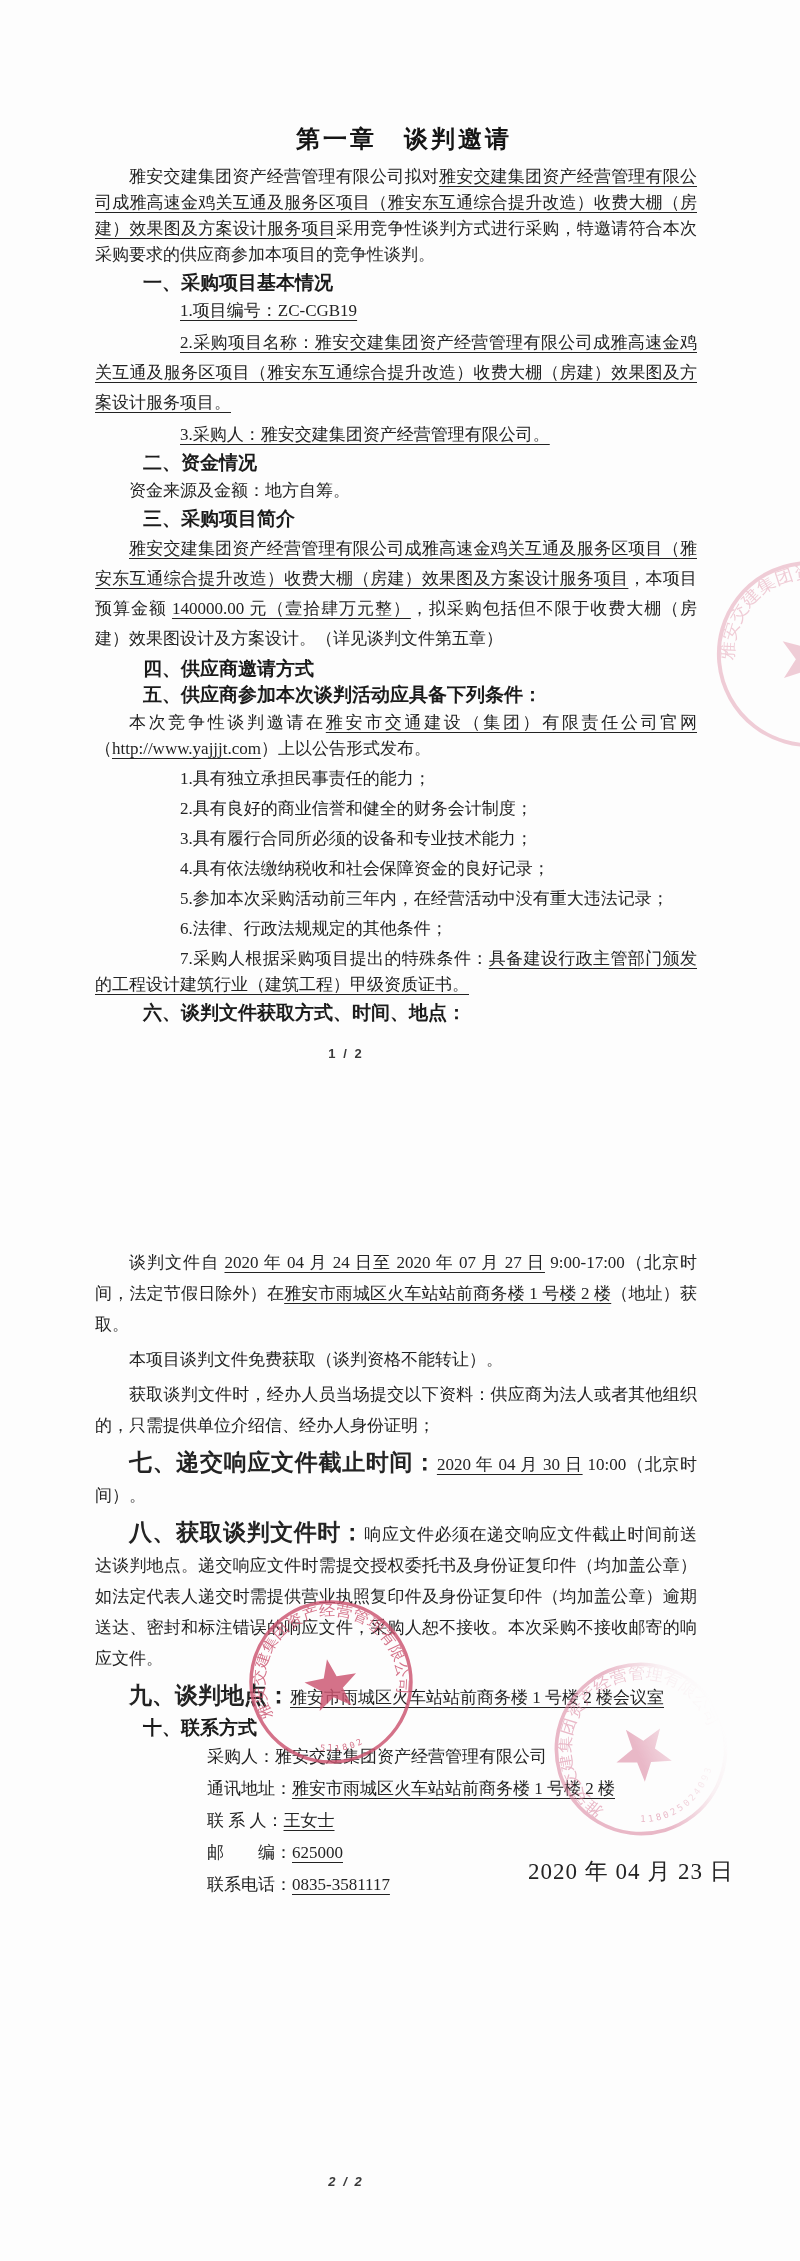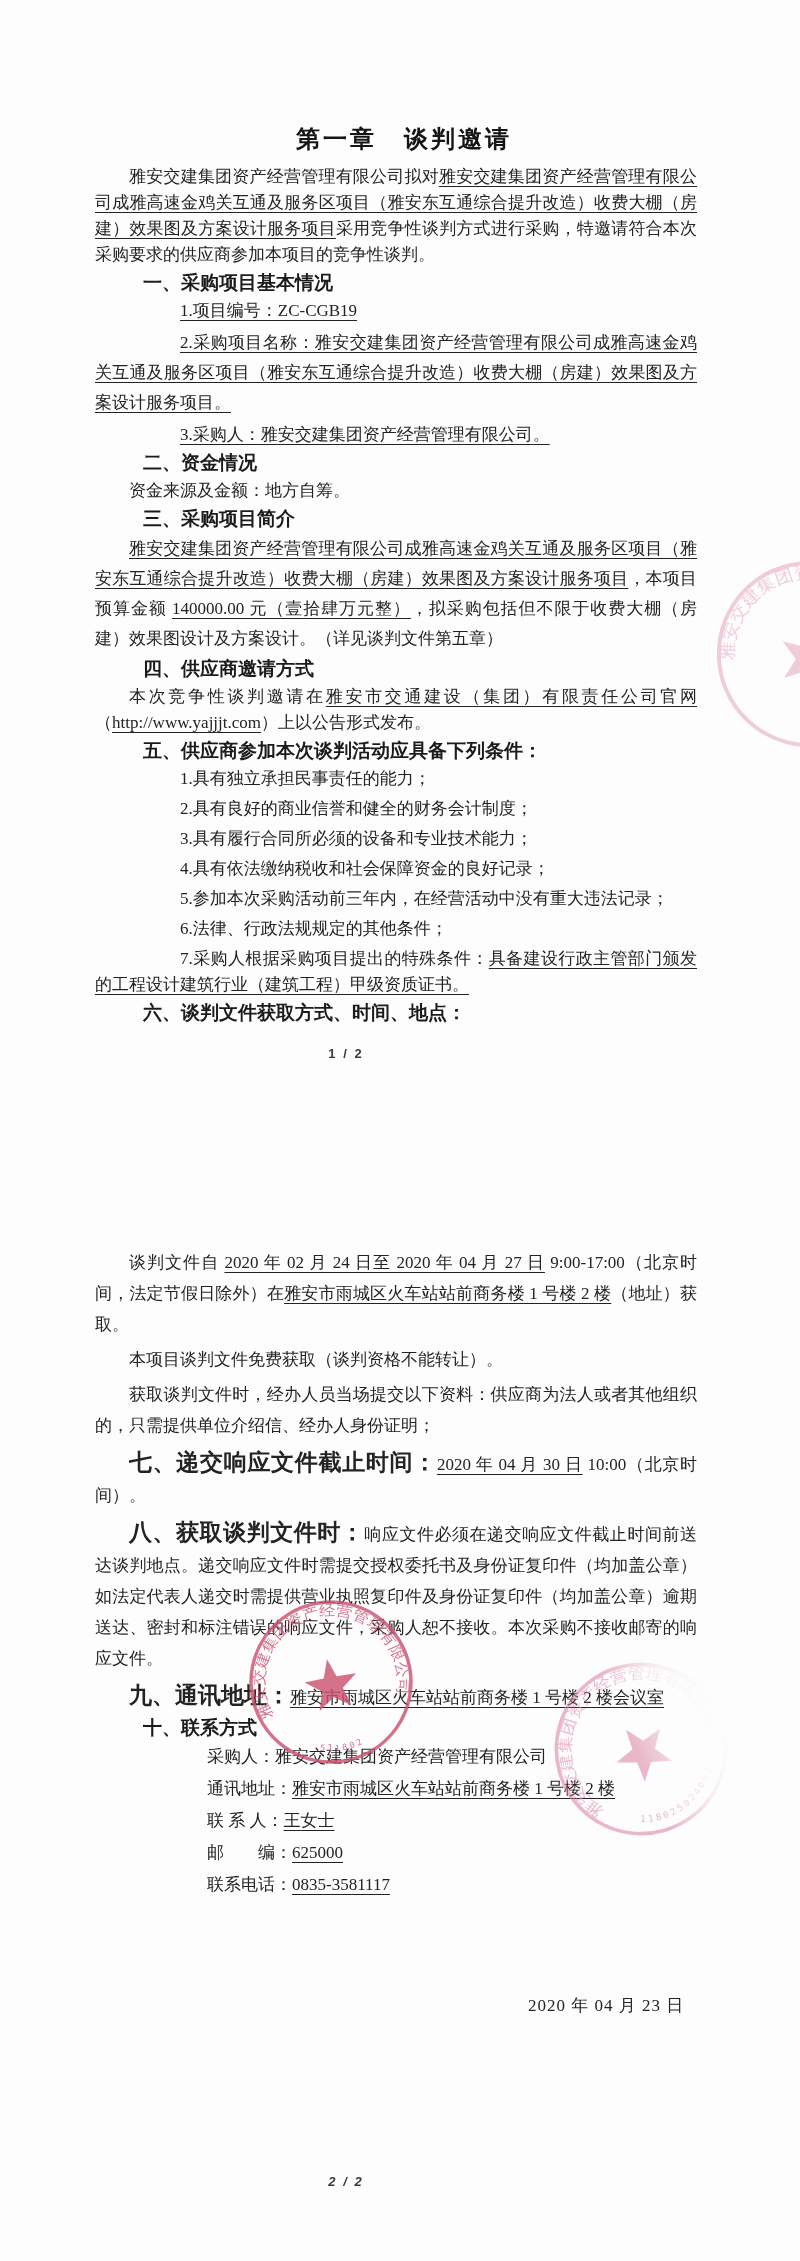--- a/index.html
+++ b/index.html
@@ -41,22 +41,22 @@
 
   .page-footer{
     position:absolute;left:0;width:692px;text-align:center;
     font-family:"Liberation Sans","DejaVu Sans",sans-serif;
     font-weight:bold;font-size:13px;color:#3a3a3a;letter-spacing:2px;
   }
   #footer1{top:1046px;}
   #footer2{top:2174px;font-style:italic;}
 
   #doc-date{
-    position:absolute;left:528px;top:1994px;
-    font-size:17px;color:#232323;letter-spacing:1px;
+    position:absolute;left:528px;top:1856px;
+    font-size:23px;color:#232323;letter-spacing:1px;
   }
 
   .seal{position:absolute;pointer-events:none;}
   .seal svg{display:block;width:100%;height:100%;overflow:visible;}
   .seal .ring{fill:none;stroke:currentColor;stroke-width:4;}
   .seal .star{fill:currentColor;}
   .seal .ring-text{
     font-family:"Liberation Sans","DejaVu Sans",sans-serif;
     font-size:17px;fill:currentColor;
   }
@@ -89,39 +89,39 @@
       <div class="blk para"><span class="">雅安交建集团资产经营管理有限公司拟对</span><span class="u">雅安交建集团资产经营管理有限公司成雅高速金鸡关互通及服务区项目（雅安东互通综合提升改造）收费大棚（房建）效果图及方案设计服务项目</span><span class="">采用竞争性谈判方式进行采购，特邀请符合本次采购要求的供应商参加本项目的竞争性谈判。</span></div>
       <div class="blk heading"><span class="">一、采购项目基本情况</span></div>
       <div class="blk item tight"><span class="u">1.项目编号：ZC-CGB19</span></div>
       <div class="blk item w2"><span class="u">2.采购项目名称：雅安交建集团资产经营管理有限公司成雅高速金鸡关互通及服务区项目（雅安东互通综合提升改造）收费大棚（房建）效果图及方案设计服务项目。</span></div>
       <div class="blk item tight"><span class="u">3.采购人：雅安交建集团资产经营管理有限公司。</span></div>
       <div class="blk heading"><span class="">二、资金情况</span></div>
       <div class="blk para"><span class="">资金来源及金额：地方自筹。</span></div>
       <div class="blk heading"><span class="">三、采购项目简介</span></div>
       <div class="blk para w2"><span class="u">雅安交建集团资产经营管理有限公司成雅高速金鸡关互通及服务区项目（雅安东互通综合提升改造）收费大棚（房建）效果图及方案设计服务项目</span><span class="">，本项目预算金额 </span><span class="u">140000.00 元（壹拾肆万元整）</span><span class="">，拟采购包括但不限于收费大棚（房建）效果图设计及方案设计。（详见谈判文件第五章）</span></div>
       <div class="blk heading"><span class="">四、供应商邀请方式</span></div>
+      <div class="blk heading"><span class="">五、供应商参加本次谈判活动应具备下列条件：</span></div>
       <div class="blk para"><span class="">本次竞争性谈判邀请在</span><span class="u">雅安市交通建设（集团）有限责任公司官网</span><span class="">（</span><span class="u">http://www.yajjjt.com</span><span class="">）上以公告形式发布。</span></div>
-      <div class="blk heading"><span class="">五、供应商参加本次谈判活动应具备下列条件：</span></div>
       <div class="blk item tight"><span class="">1.具有独立承担民事责任的能力；</span></div>
       <div class="blk item tight"><span class="">2.具有良好的商业信誉和健全的财务会计制度；</span></div>
       <div class="blk item tight"><span class="">3.具有履行合同所必须的设备和专业技术能力；</span></div>
       <div class="blk item tight"><span class="">4.具有依法缴纳税收和社会保障资金的良好记录；</span></div>
       <div class="blk item tight"><span class="">5.参加本次采购活动前三年内，在经营活动中没有重大违法记录；</span></div>
       <div class="blk item tight"><span class="">6.法律、行政法规规定的其他条件；</span></div>
       <div class="blk item tight"><span class="">7.采购人根据采购项目提出的特殊条件：</span><span class="u">具备建设行政主管部门颁发的工程设计建筑行业（建筑工程）甲级资质证书。</span></div>
       <div class="blk heading"><span class="">六、谈判文件获取方式、时间、地点：</span></div>
     </div>
 
   <div id="page2-content" class="page-content">
-      <div class="blk para wide"><span class="">谈判文件自 </span><span class="u">2020 年 02 月 24 日至 2020 年 04 月 27 日</span><span class=""> 9:00-17:00（北京时间，法定节假日除外）在</span><span class="u">雅安市雨城区火车站站前商务楼 1 号楼 2 楼</span><span class="">（地址）获取。</span></div>
+      <div class="blk para wide"><span class="">谈判文件自 </span><span class="u">2020 年 04 月 24 日至 2020 年 07 月 27 日</span><span class=""> 9:00-17:00（北京时间，法定节假日除外）在</span><span class="u">雅安市雨城区火车站站前商务楼 1 号楼 2 楼</span><span class="">（地址）获取。</span></div>
       <div class="blk para wide"><span class="">本项目谈判文件免费获取（谈判资格不能转让）。</span></div>
       <div class="blk para wide"><span class="">获取谈判文件时，经办人员当场提交以下资料：供应商为法人或者其他组织的，只需提供单位介绍信、经办人身份证明；</span></div>
       <div class="blk para wide gap"><span class="b">七、递交响应文件截止时间：</span><span class="u">2020 年 04 月 30 日</span><span class=""> 10:00（北京时间）。</span></div>
       <div class="blk para wide gap"><span class="b">八、获取谈判文件时：</span><span class="">响应文件必须在递交响应文件截止时间前送达谈判地点。递交响应文件时需提交授权委托书及身份证复印件（均加盖公章）如法定代表人递交时需提供营业执照复印件及身份证复印件（均加盖公章）逾期送达、密封和标注错误的响应文件，采购人恕不接收。本次采购不接收邮寄的响应文件。</span></div>
-      <div class="blk para wide gap"><span class="b">九、通讯地址：</span><span class="u">雅安市雨城区火车站站前商务楼 1 号楼 2 楼会议室</span></div>
+      <div class="blk para wide gap"><span class="b">九、谈判地点：</span><span class="u">雅安市雨城区火车站站前商务楼 1 号楼 2 楼会议室</span></div>
       <div class="blk heading"><span class="">十、联系方式</span></div>
       <div class="blk contact"><span class="">采购人：雅安交建集团资产经营管理有限公司</span></div>
       <div class="blk contact"><span class="">通讯地址：</span><span class="u">雅安市雨城区火车站站前商务楼 1 号楼 2 楼</span></div>
       <div class="blk contact"><span class="">联 系 人：</span><span class="u">王女士</span></div>
       <div class="blk contact"><span class="">邮　　编：</span><span class="u">625000</span></div>
       <div class="blk contact"><span class="">联系电话：</span><span class="u">0835-3581117</span></div>
     </div>
 
   <div id="doc-date">2020 年  04  月  23 日</div>
 

